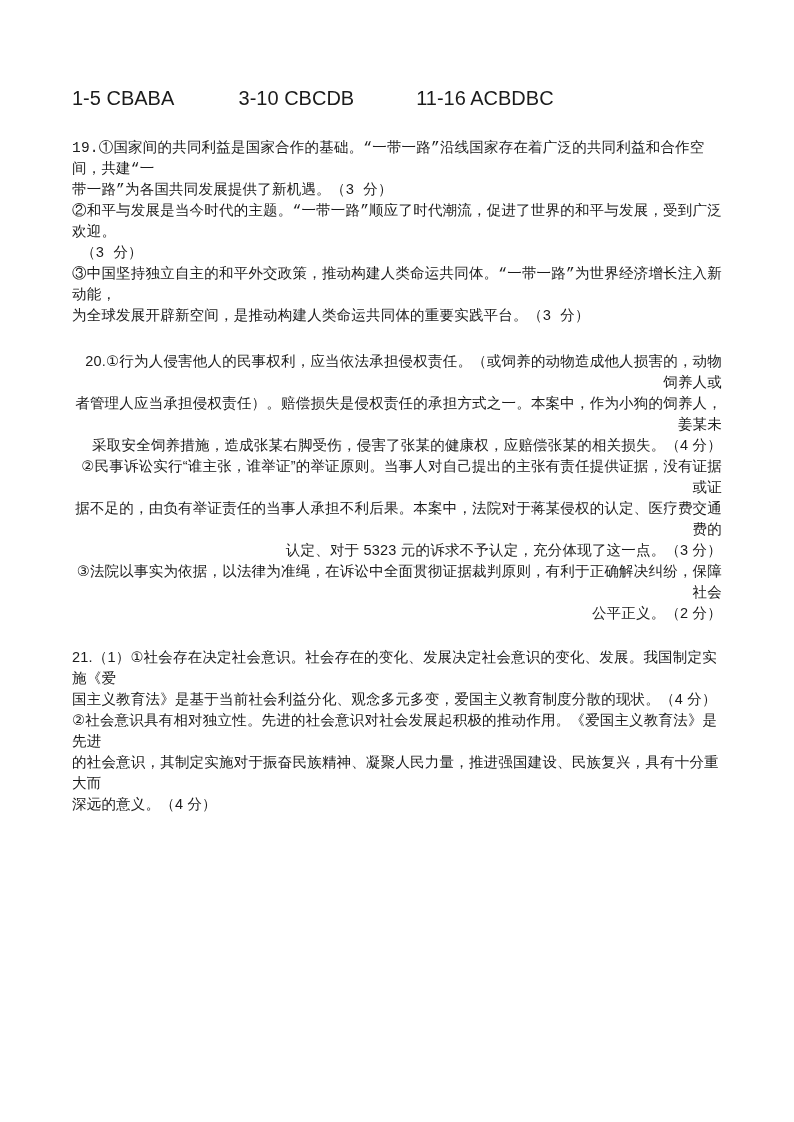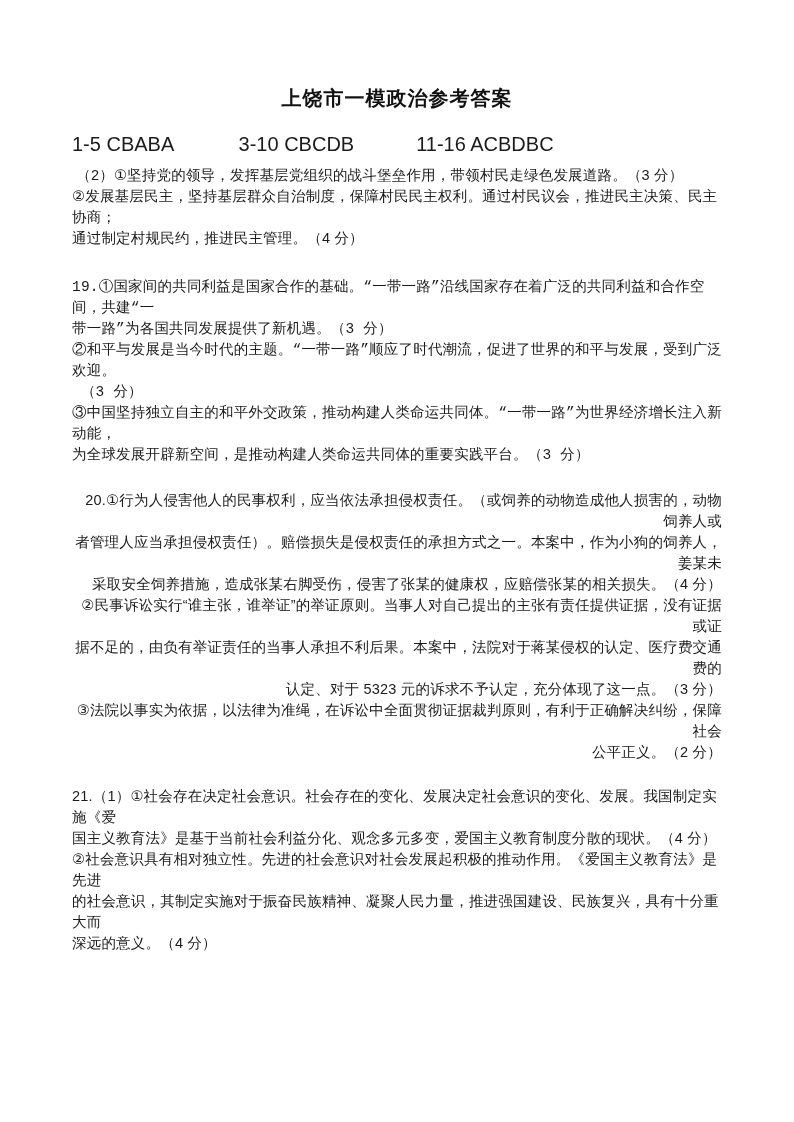--- a/index.html
+++ b/index.html
@@ -49,33 +49,29 @@
   .m-q18-2 { margin-top: 6px; }
   .m-q19   { margin-top: 28px; font-family: Liberation Mono, monospace; }
   .m-q20   { margin-top: 24px; text-align: right; }
   .m-q21-1 { margin-top: 23px; }
 </style>
 </head>
 <body>
 
 <div class="page">
 
-  <h1 class="title">上饶市一模政治参考答案</h1>
 
   <div class="answer-key">
     <span class="ak ak-g1">1-5 CBABA</span>
     <span class="ak ak-g2">3-10 CBCDB</span>
     <span class="ak ak-g3">11-16 ACBDBC</span>
   </div>
 
 
 
-  <div class="section m-q18-2"> （2）①坚持党的领导，发挥基层党组织的战斗堡垒作用，带领村民走绿色发展道路。（3 分）
-②发展基层民主，坚持基层群众自治制度，保障村民民主权利。通过村民议会，推进民主决策、民主协商；
-通过制定村规民约，推进民主管理。（4 分）</div>
 
   <div class="section m-q19">19.①国家间的共同利益是国家合作的基础。“一带一路”沿线国家存在着广泛的共同利益和合作空间，共建“一
 带一路”为各国共同发展提供了新机遇。（3 分）
 ②和平与发展是当今时代的主题。“一带一路”顺应了时代潮流，促进了世界的和平与发展，受到广泛欢迎。
  （3 分）
 ③中国坚持独立自主的和平外交政策，推动构建人类命运共同体。“一带一路”为世界经济增长注入新动能，
 为全球发展开辟新空间，是推动构建人类命运共同体的重要实践平台。（3 分）</div>
 
   <div class="section m-q20">20.①行为人侵害他人的民事权利，应当依法承担侵权责任。（或饲养的动物造成他人损害的，动物饲养人或
 者管理人应当承担侵权责任）。赔偿损失是侵权责任的承担方式之一。本案中，作为小狗的饲养人，姜某未

